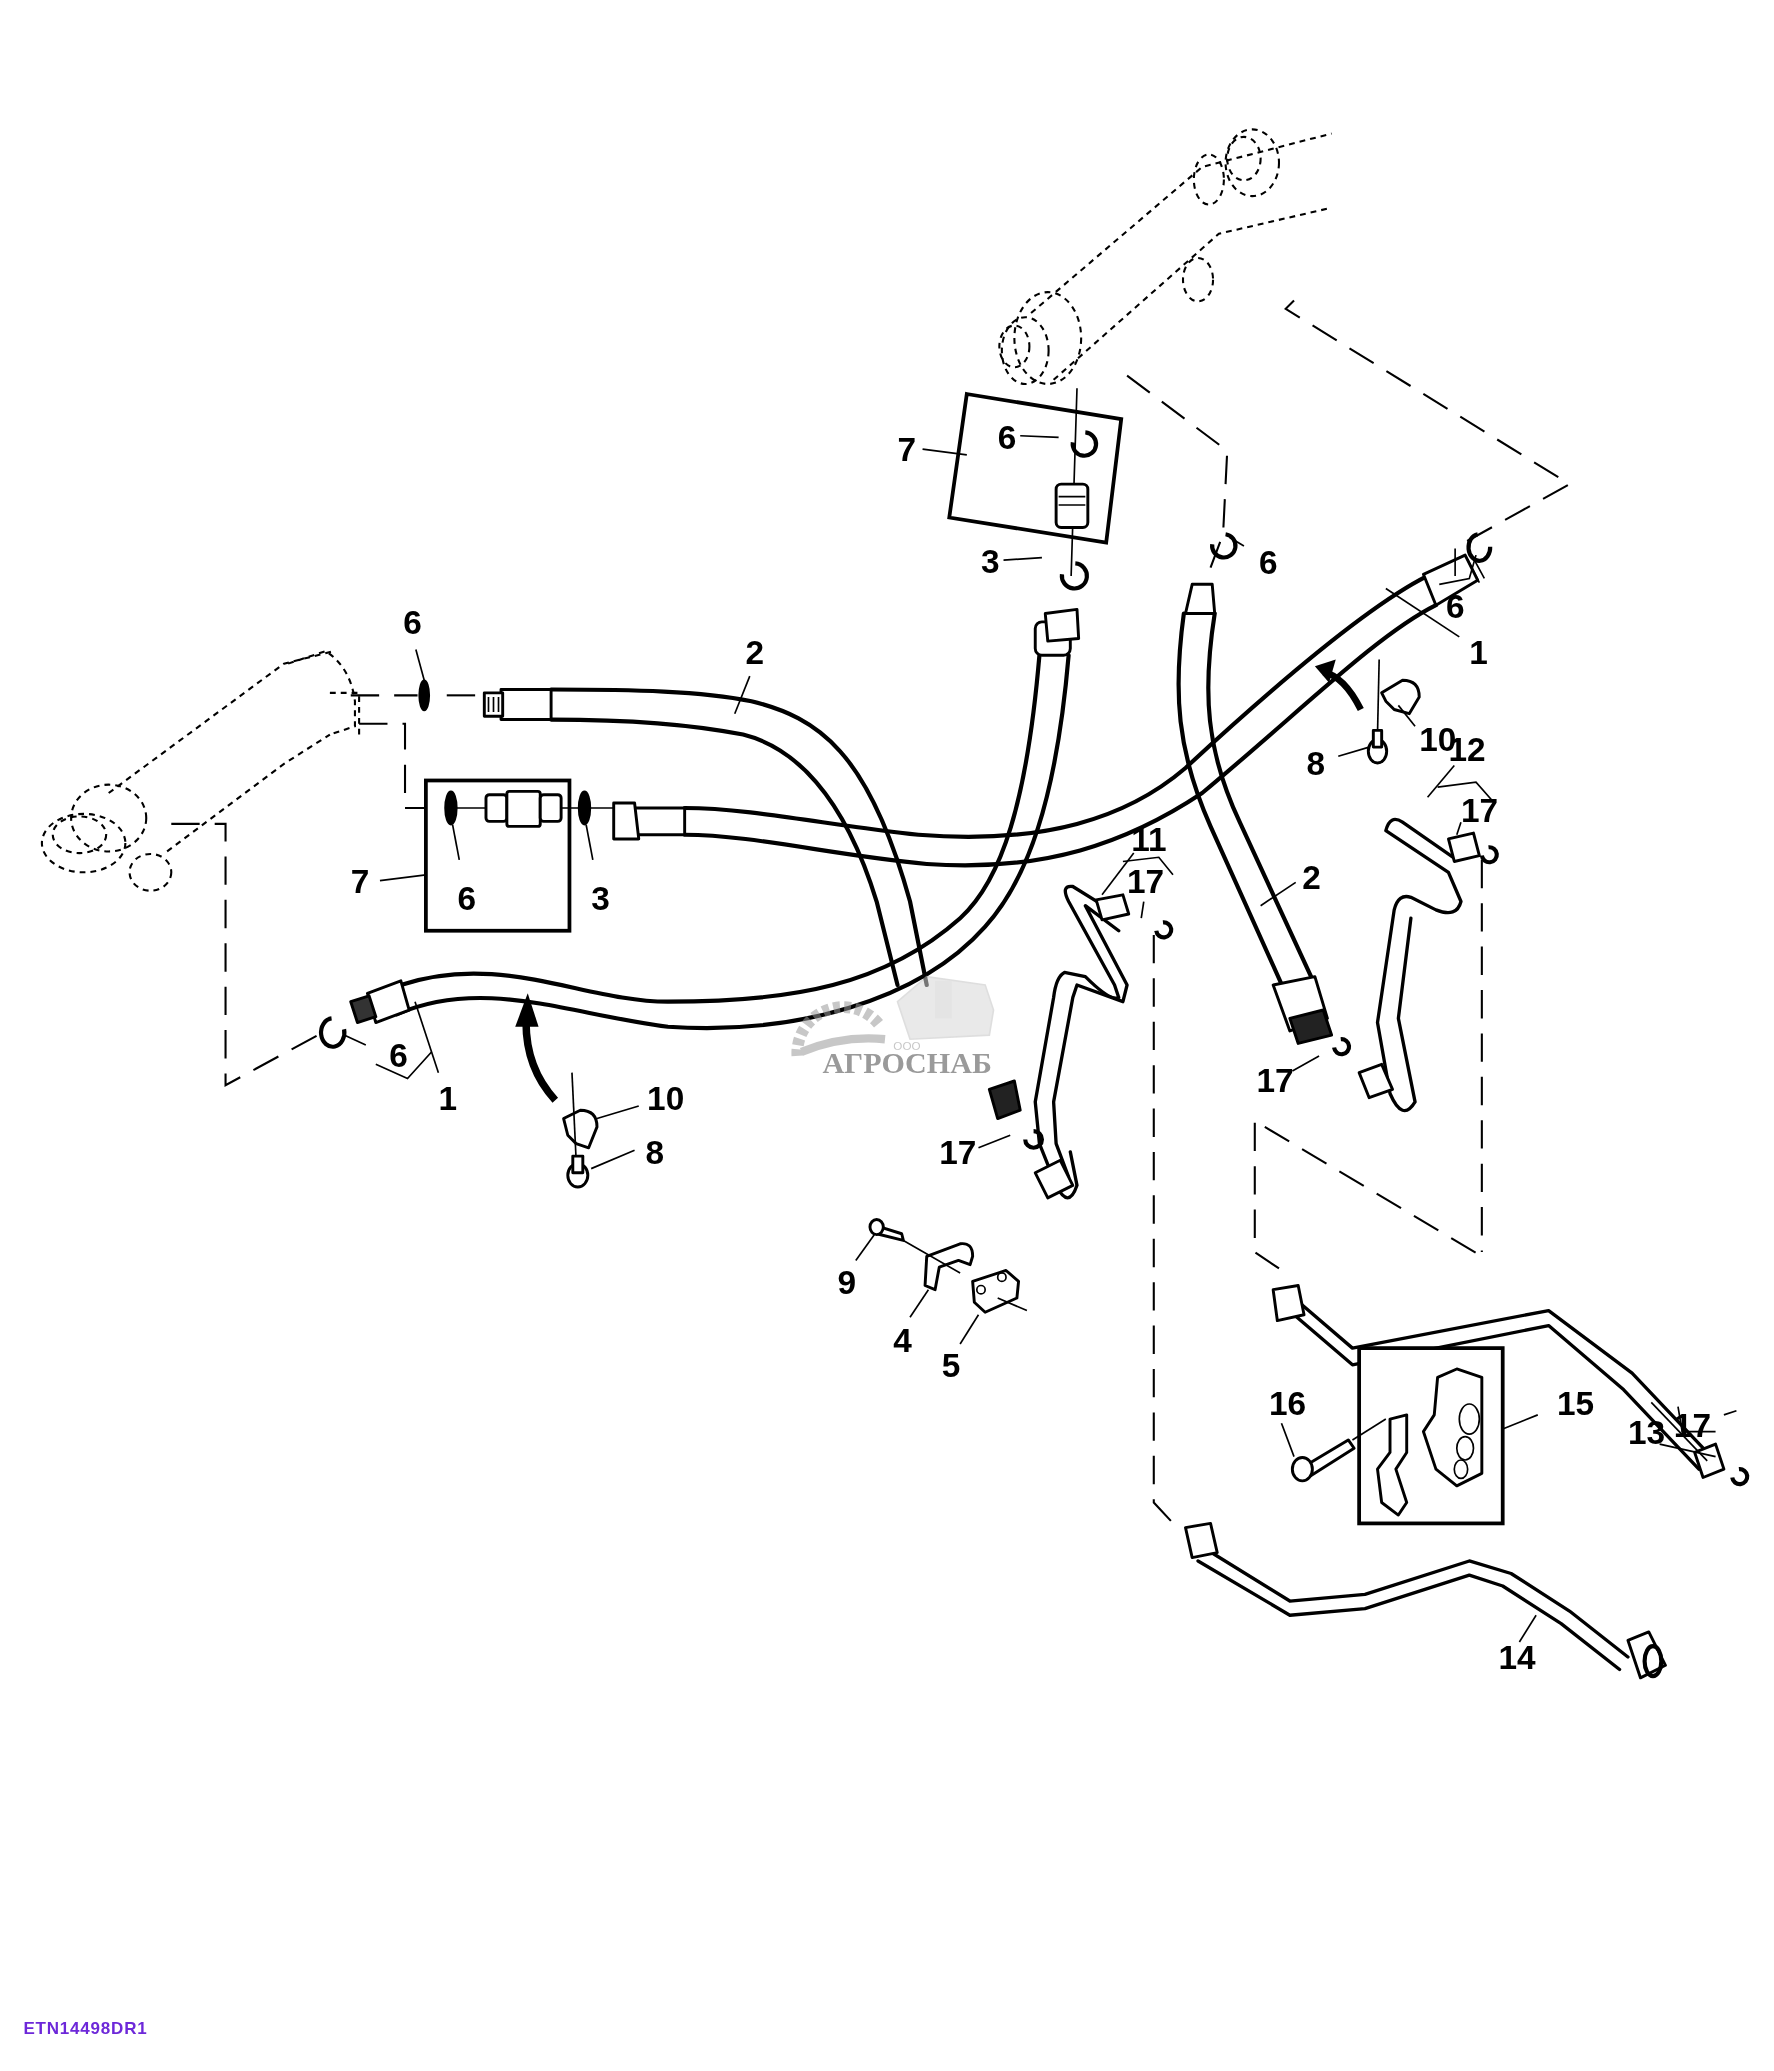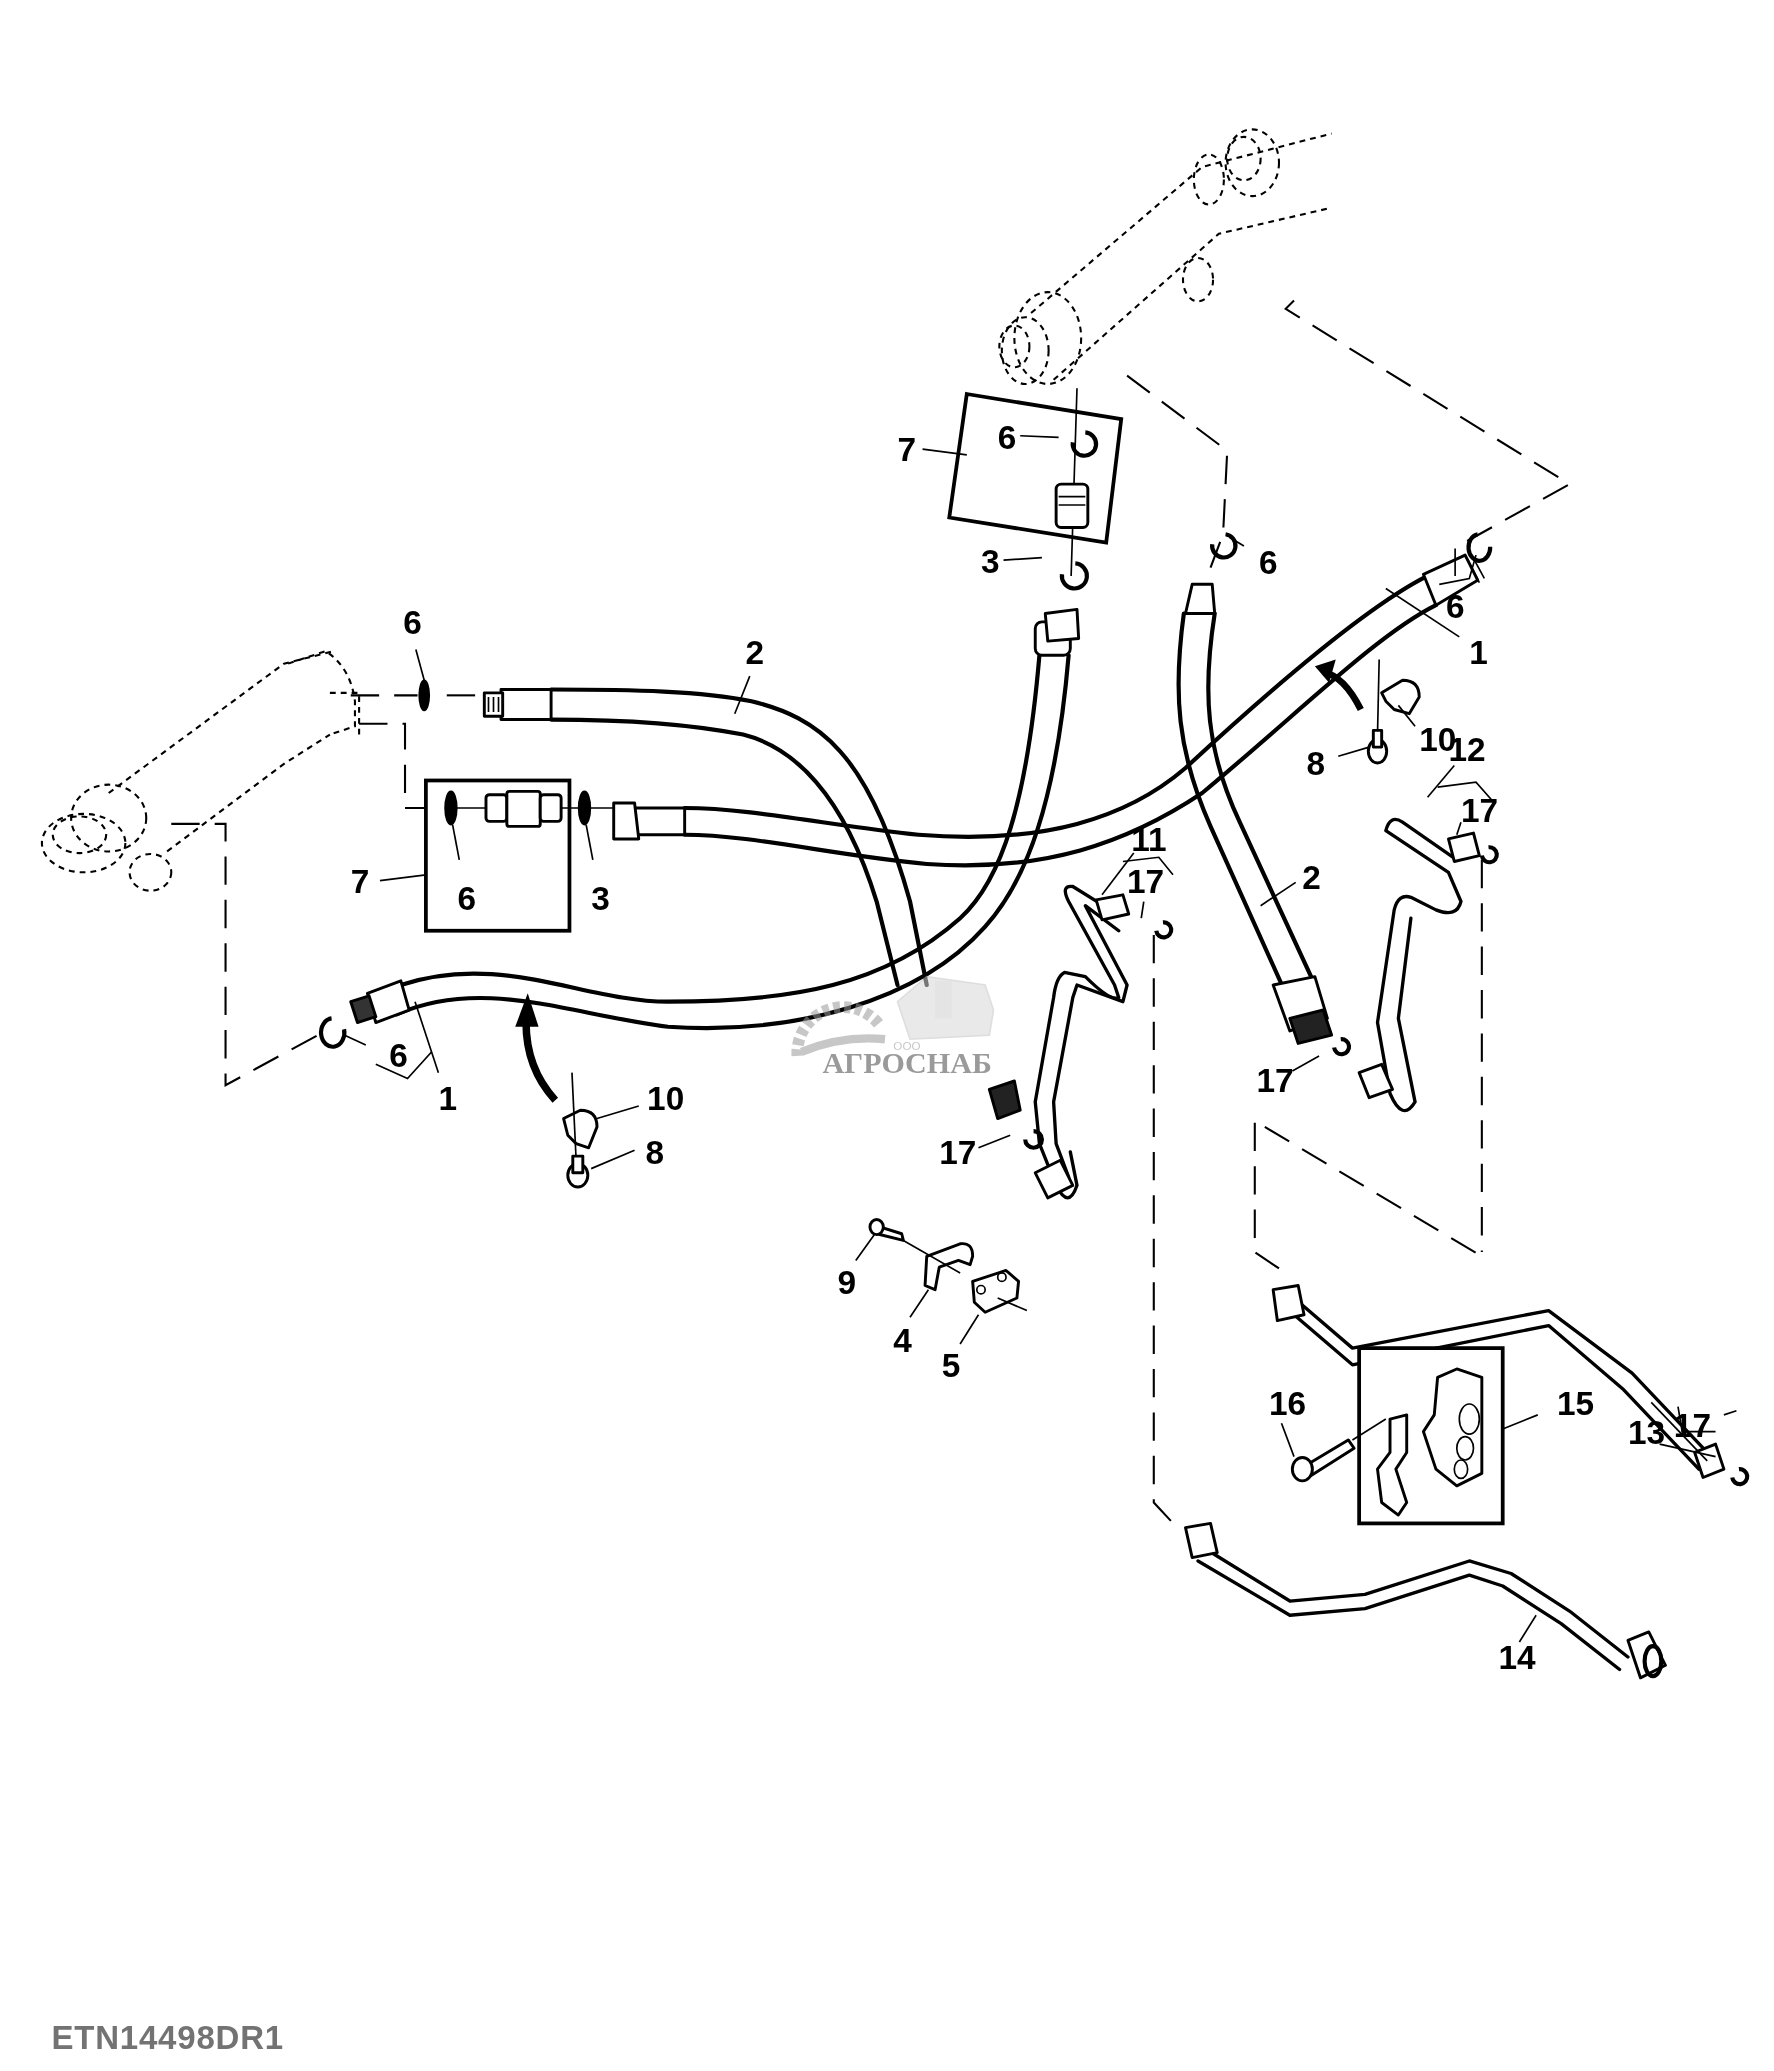--- a/index.html
+++ b/index.html
@@ -11,21 +11,21 @@
   .leader { fill: none; stroke: #000; stroke-width: 2; }
   .dash { fill: none; stroke: #000; stroke-width: 2.5; stroke-dasharray: 34 18; }
   .phantom { fill: none; stroke: #000; stroke-width: 2.5; stroke-dasharray: 7 6; }
   .box { fill: #fff; stroke: #000; stroke-width: 4.5; }
   .ring { fill: none; stroke: #000; stroke-width: 5; }
   .ringfill { fill: #000; stroke: #000; stroke-width: 2; }
   .part { fill: #fff; stroke: #000; stroke-width: 3.5; stroke-linejoin: round; }
   .callout { font-family: "Liberation Sans", sans-serif; font-weight: bold; font-size: 40px; fill: #000; }
   .wm-text { font-family: "Liberation Serif", serif; font-size: 36px; fill: #9a9a9a; font-weight: bold; }
   .wm-small { font-family: "Liberation Sans", sans-serif; font-size: 14px; fill: #9a9a9a; }
-  #figure-id { position: absolute; left: 23.4px; top: 2019px; font-family: "Liberation Sans", sans-serif; font-weight: bold; font-size: 33px; color: #737373; letter-spacing: 0.8px; margin-left: 28px; }
+  #figure-id { position: absolute; left: 23.4px; top: 2019px; font-family: "Liberation Sans", sans-serif; font-weight: bold; font-size: 17px; color: #6d28d9; letter-spacing: 0.8px; }
 </style>
 </head>
 <body>
 
 <svg id="diagram" viewBox="0 0 2126 2481" xmlns="http://www.w3.org/2000/svg">
 
   <g>
     <path class="phantom" d="M1235,375 L1440,200 L1595,160"></path>
     <path class="phantom" d="M1262,455 L1460,280 L1590,250"></path>
     <ellipse class="phantom" cx="1228" cy="420" rx="28" ry="40"></ellipse>

